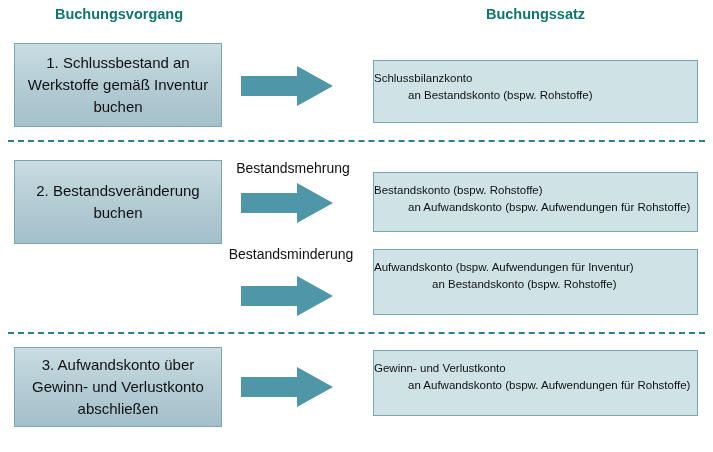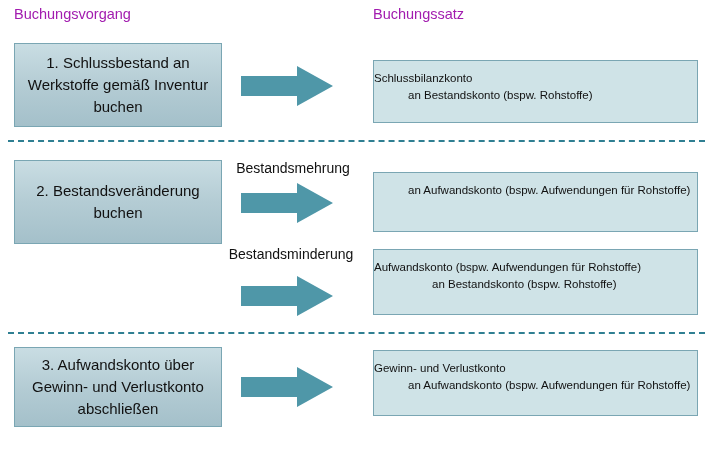--- a/index.html
+++ b/index.html
@@ -16,22 +16,23 @@
     overflow: hidden;
   }
   .stage {
     position: relative;
     width: 713px;
     height: 452px;
   }
   .col-header {
     position: absolute;
     font-size: 14.5px;
-    font-weight: normal;
-    color: #a21caf;
+    font-weight: bold;
+    color: #0f766e;
+    text-align: center;
   }
   #header-left  { left: 14px;  top: 6px;  width: 210px; }
   #header-right { left: 373px; top: 6px;  width: 325px; }
 
   .proc-box {
     position: absolute;
     border: 1px solid #7aa6b3;
     background: linear-gradient(to bottom, #c9dde3 0%, #b4ccd4 50%, #a4c0ca 100%);
     display: flex;
     align-items: center;
@@ -109,33 +110,34 @@
 
   <div class="arrow-label" style="left:228px; top:160px;">Bestandsmehrung</div>
 
   <div class="arrow" style="left:241px; top:181px;">
     <svg width="92" height="44" viewBox="0 0 92 44">
       <polygon points="0,12 56,12 56,2 92,22 56,42 56,32 0,32" fill="#4f97a8"></polygon>
     </svg>
   </div>
 
   <div class="entry-box" style="left:373px; top:172px; width:325px; height:60px;">
+    <div class="entry-line">Bestandskonto (bspw. Rohstoffe)</div>
     <div class="entry-line indent-1">an Aufwandskonto (bspw. Aufwendungen für Rohstoffe)</div>
   </div>
 
   <div class="arrow-label" style="left:226px; top:246px;">Bestandsminderung</div>
 
   <div class="arrow" style="left:241px; top:274px;">
     <svg width="92" height="44" viewBox="0 0 92 44">
       <polygon points="0,12 56,12 56,2 92,22 56,42 56,32 0,32" fill="#4f97a8"></polygon>
     </svg>
   </div>
 
   <div class="entry-box" style="left:373px; top:249px; width:325px; height:66px;">
-    <div class="entry-line">Aufwandskonto (bspw. Aufwendungen für Rohstoffe)</div>
+    <div class="entry-line">Aufwandskonto (bspw. Aufwendungen für Inventur)</div>
     <div class="entry-line indent-2">an Bestandskonto (bspw. Rohstoffe)</div>
   </div>
 
   <div class="divider" style="top:332px;"></div>
 
   <div class="proc-box" style="left:14px; top:347px; width:208px; height:80px;">3. Aufwandskonto über Gewinn- und Verlustkonto abschließen</div>
 
   <div class="arrow" style="left:241px; top:365px;">
     <svg width="92" height="44" viewBox="0 0 92 44">
       <polygon points="0,12 56,12 56,2 92,22 56,42 56,32 0,32" fill="#4f97a8"></polygon>

